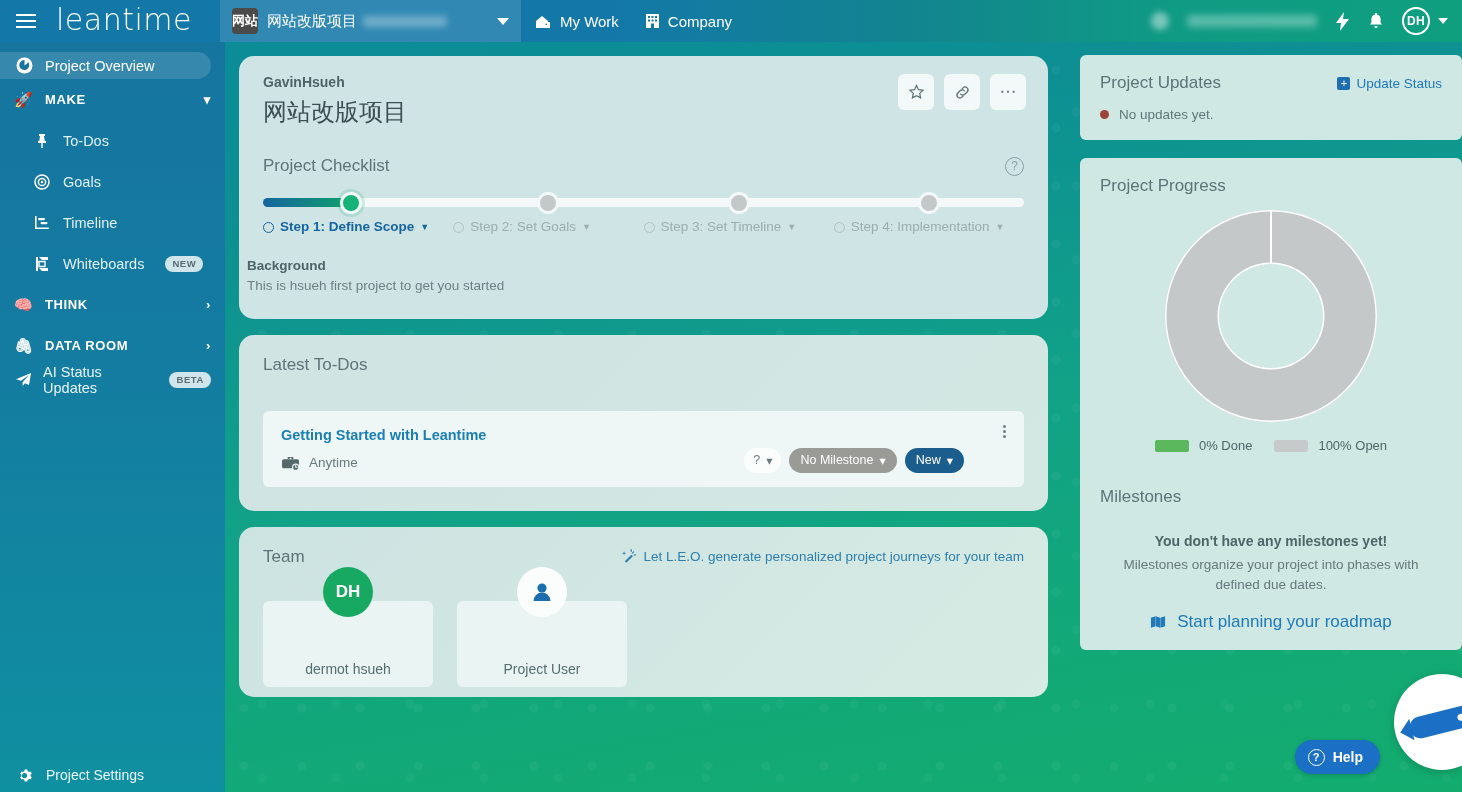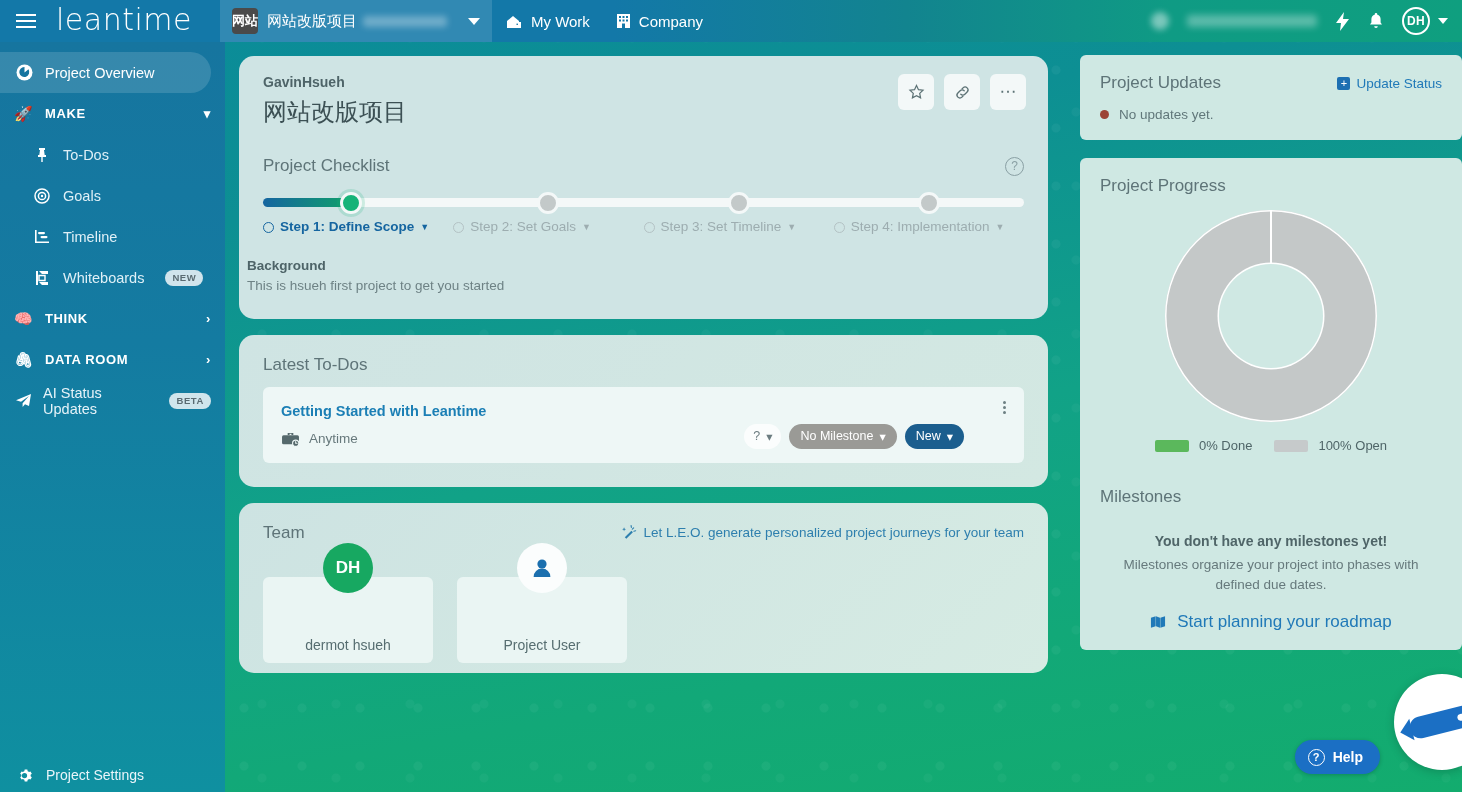--- a/index.html
+++ b/index.html
@@ -37,21 +37,21 @@
   .hamburger span {
     display: block; width: 20px; height: 2px; background: #fff;
     box-shadow: 0 -6px 0 #fff, 0 6px 0 #fff;
   }
   .brand {
     color: #fff; font-size: 30px; font-weight: 300; letter-spacing: .5px;
     font-family: "DejaVu Sans", sans-serif;
     margin-left: 4px; position: relative; top: -2px;
   }
   .proj-select {
-    margin-left: 28px; width: 272px; height: 42px;
+    margin-left: 28px; width: 301px; height: 42px;
     background: rgba(255,255,255,.13);
     display: flex; align-items: center; padding: 8px 12px;
     cursor: pointer; position: relative;
   }
   .proj-avatar {
     width: 26px; height: 26px; border-radius: 4px;
     background: #4a4a4a; color: #fff;
     display: flex; align-items: center; justify-content: center;
     font-size: 13px; font-weight: 700; flex: 0 0 auto;
   }
@@ -93,21 +93,21 @@
 
   
   .sidebar {
     position: absolute; top: 42px; left: 0; bottom: 0; width: 225px;
     background: #14749f;
     background: linear-gradient(180deg,#16759f 0%, #147ba1 40%, #0f90a0 100%);
     z-index: 30;
     padding-top: 10px;
   }
   .side-item {
-    display: flex; align-items: center; height: 41px;
+    display: flex; align-items: center; height: 27px;
     padding: 0 14px; color: #e6f3f9; font-size: 14.5px;
     cursor: pointer; gap: 11px; position: relative;
   }
   .side-item.active {
     background: rgba(255,255,255,.14);
     border-radius: 0 22px 22px 0;
     margin-right: 14px;
     color: #fff;
   }
   .side-ico { width: 20px; display: flex; align-items: center; justify-content: center; font-size: 15px; }
@@ -194,21 +194,21 @@
   .step-label.cur .ring { border-color: #1565a0; }
   .tri { font-size: 9px; margin-top: 3px; }
   .bg-block { padding: 22px 24px 26px 8px; }
   .bg-label { font-size: 13.5px; font-weight: 700; color: #4e6468; }
   .bg-text { font-size: 13.5px; color: #6e8285; margin-top: 5px; }
 
   
   .todos-card { padding: 20px 24px 24px 24px;
     background: linear-gradient(135deg,#cfe4e3 0%, #d3e8e2 100%); }
   .todo-row {
-    margin-top: 12px; background: #eef7f6; border-radius: 6px;
+    margin-top: 36px; background: #eef7f6; border-radius: 6px;
     padding: 16px 18px 16px 18px; position: relative;
   }
   .todo-title { color: #1b7fb5; font-size: 14.5px; font-weight: 700; cursor: pointer; }
   .todo-meta { display: flex; align-items: center; gap: 9px; margin-top: 12px; color: #67797c; font-size: 13.5px; }
   .todo-ctrls { position: absolute; right: 60px; bottom: 14px; display: flex; align-items: center; gap: 8px; }
   .pill {
     display: inline-flex; align-items: center; gap: 6px;
     border-radius: 13px; font-size: 12.5px; padding: 5px 11px;
     cursor: pointer; white-space: nowrap;
   }

